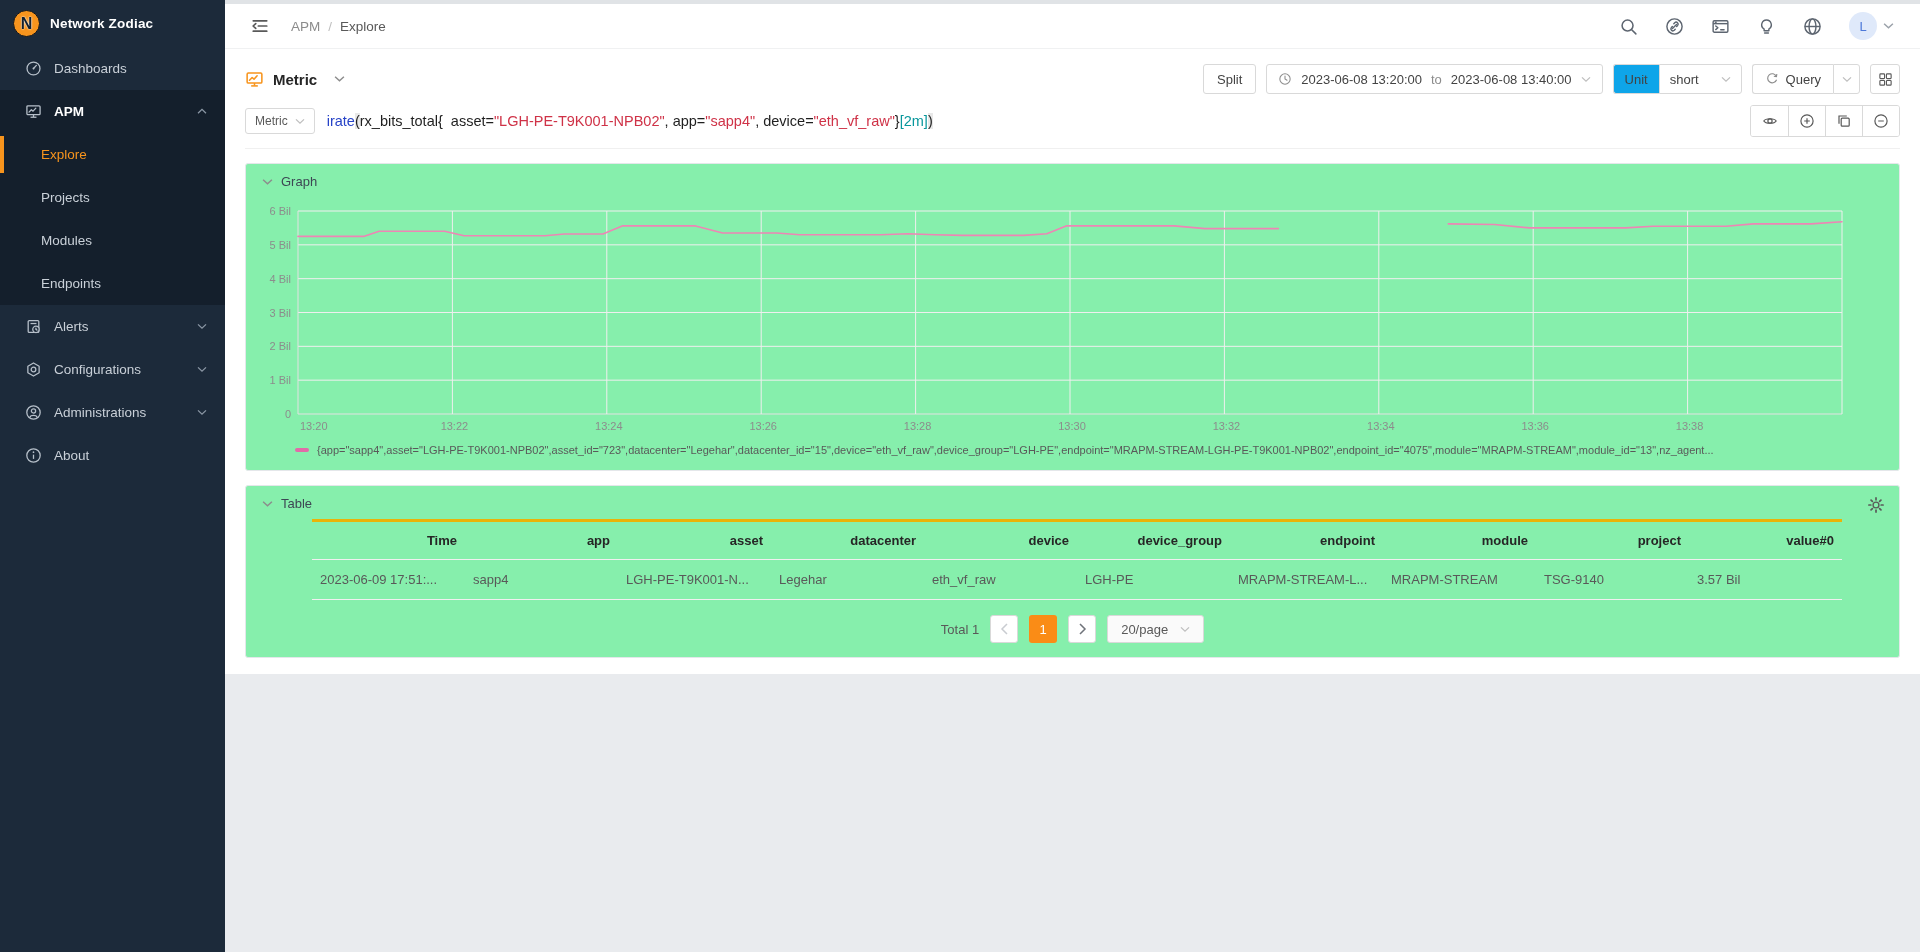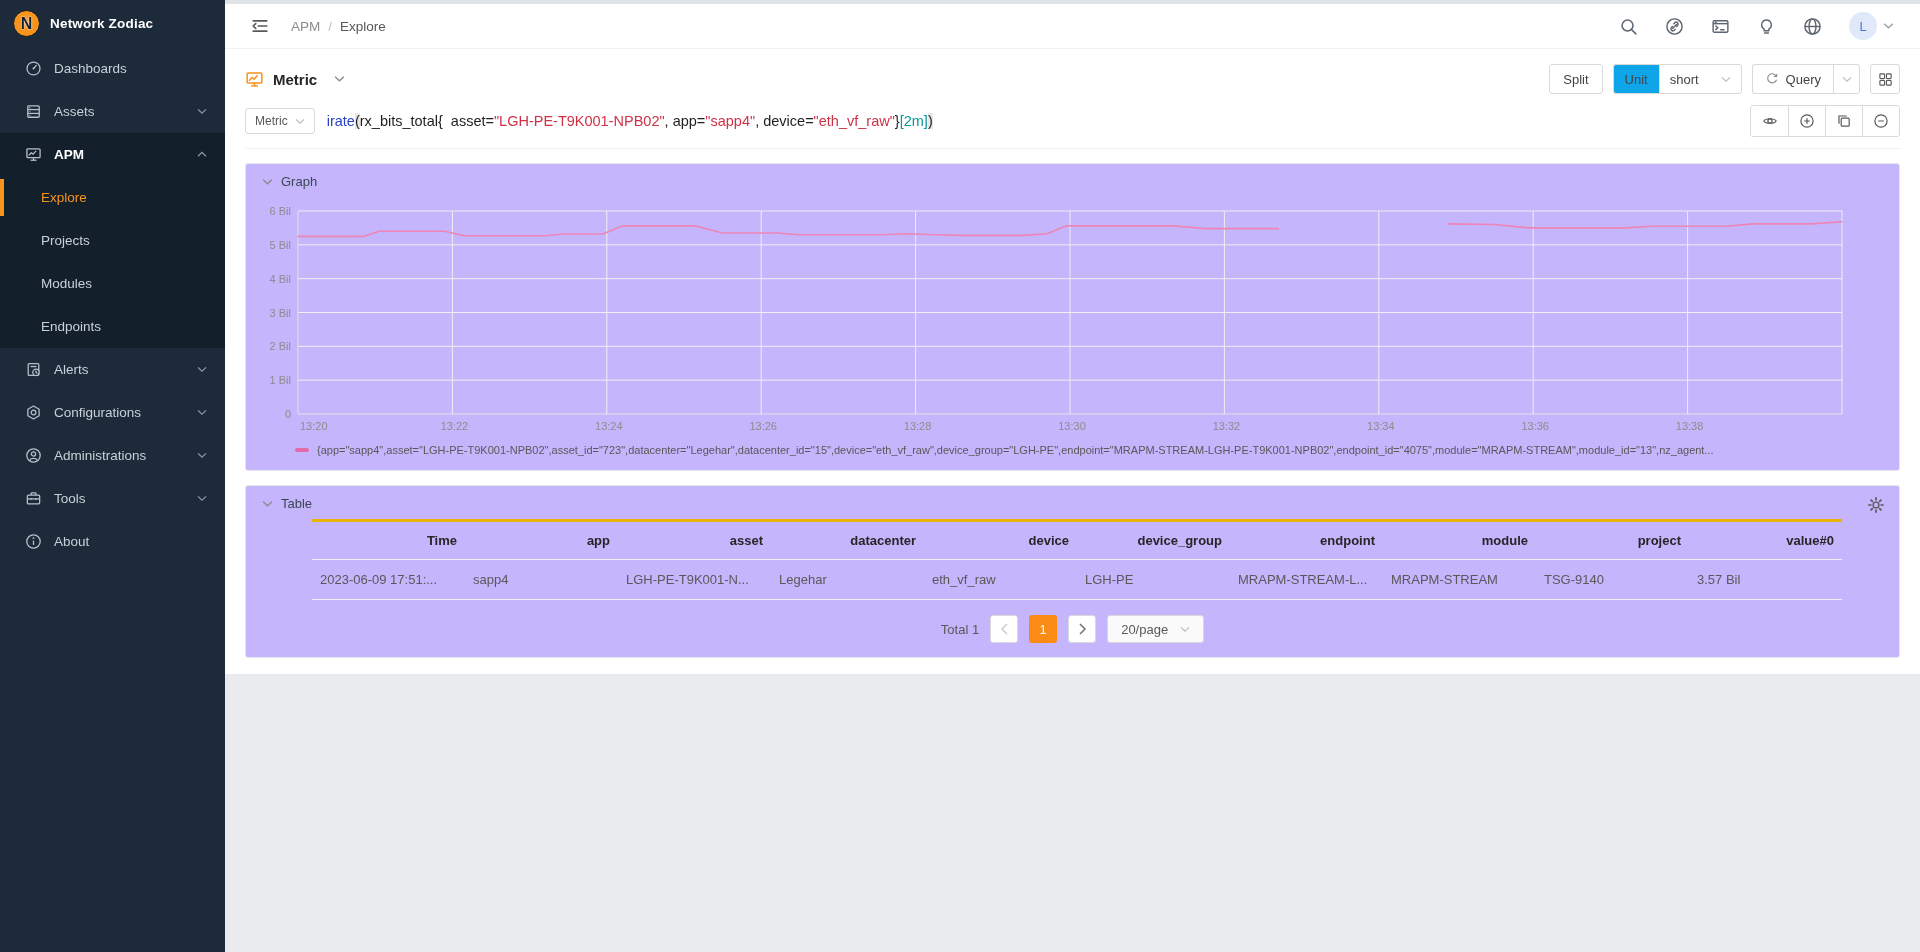--- a/index.html
+++ b/index.html
@@ -76,21 +76,21 @@
   .q-paren { background:#e8e8e8; color:#1f1f1f; }
   .q-str { color:#cf3247; }
   .q-dur { color:#08979c; }
   .q-plain { color:#1f1f1f; }
   .icon-group { display:flex; border:1px solid #d9d9d9; border-radius:3px; overflow:hidden; flex-shrink:0; }
   .icon-cell { width:37px; height:30px; display:flex; align-items:center; justify-content:center; background:#fff; cursor:pointer; border-left:1px solid #d9d9d9; }
   .icon-cell:first-child { border-left:none; }
   .icon-cell svg { width:16px; height:16px; color:#595959; }
 
   
-  .card { border:1px solid #e4e7ea; border-radius:3px; margin-top:14px; padding:10px 16px 14px 16px; position:relative; background:#c4b5fd; }
+  .card { border:1px solid #e4e7ea; border-radius:3px; margin-top:14px; padding:10px 16px 14px 16px; position:relative; background:#86efac; }
   .card-head { display:flex; align-items:center; gap:8px; font-size:13px; color:#3d4754; }
   .sec-chev { width:11px; height:8px; color:#8c8c8c; cursor:pointer; }
   .gear-btn { position:absolute; right:14px; top:10px; width:18px; height:18px; color:#595959; cursor:pointer; }
 
   
   .chart-wrap { margin-top:8px; }
   .legend-row { margin:3px 0 0 33px; display:flex; align-items:center; gap:8px; font-size:11px; color:#595959;
     white-space:nowrap; overflow:hidden; cursor:pointer; }
   .legend-swatch { width:14px; height:4px; border-radius:2px; flex-shrink:0; }
 
@@ -118,34 +118,20 @@
 
   <div class="menu-item">
     <svg class="menu-icon" viewBox="0 0 16 16" fill="none" stroke="currentColor" stroke-width="1.2">
       <circle cx="8" cy="8" r="6.1"></circle>
         <path d="M8 8 L10.7 5.1" stroke-linecap="round"></path>
         <circle cx="8" cy="8" r="0.9" fill="currentColor" stroke="none"></circle>
     </svg>
     <span class="mi-label">Dashboards</span>
   </div>
 
-  <div class="menu-item">
-    <svg class="menu-icon" viewBox="0 0 16 16" fill="none" stroke="currentColor" stroke-width="1.2">
-      <rect x="2.6" y="2.6" width="10.8" height="10.8" rx="1"></rect>
-      <line x1="2.6" y1="6.2" x2="13.4" y2="6.2"></line>
-        <line x1="2.6" y1="9.8" x2="13.4" y2="9.8"></line>
-      <circle cx="4.6" cy="4.4" r="0.55" fill="currentColor" stroke="none"></circle>
-        <circle cx="4.6" cy="8" r="0.55" fill="currentColor" stroke="none"></circle>
-        <circle cx="4.6" cy="11.6" r="0.55" fill="currentColor" stroke="none"></circle>
-    </svg>
-    <span class="mi-label">Assets</span>
-    <svg class="chev" width="10" height="7" viewBox="0 0 10 7" fill="none" stroke="currentColor" stroke-width="1.3">
-        <path d="M1 1.4 L5 5.2 L9 1.4"></path>
-      </svg>
-  </div>
 
   <div class="submenu-block">
     <div class="menu-item">
       <svg class="menu-icon" viewBox="0 0 16 16" fill="none" stroke="currentColor" stroke-width="1.2">
         <rect x="1.8" y="2.6" width="12.4" height="8.4" rx="1"></rect>
         <path d="M3.8 8.6 L6 6.3 L7.6 7.7 L10.2 4.8" stroke-linecap="round" stroke-linejoin="round"></path>
         <line x1="8" y1="11" x2="8" y2="13.2"></line>
           <line x1="5.2" y1="13.4" x2="10.8" y2="13.4"></line>
       </svg>
       <span class="mi-label" style="color:#fff;font-weight:bold;">APM</span>
@@ -197,33 +183,20 @@
       <circle cx="8" cy="8" r="6.3"></circle>
         <circle cx="8" cy="6.5" r="2"></circle>
         <path d="M4.5 12.5 c.9-2.3 6.1-2.3 7 0" stroke-linecap="round"></path>
     </svg>
     <span class="mi-label">Administrations</span>
     <svg class="chev" width="10" height="7" viewBox="0 0 10 7" fill="none" stroke="currentColor" stroke-width="1.3">
         <path d="M1 1.4 L5 5.2 L9 1.4"></path>
       </svg>
   </div>
 
-  <div class="menu-item">
-    <svg class="menu-icon" viewBox="0 0 16 16" fill="none" stroke="currentColor" stroke-width="1.2">
-      <rect x="2.2" y="4.8" width="11.6" height="8.2" rx="1"></rect>
-      <path d="M5.8 4.8 V3.2 a.6 .6 0 0 1 .6 -.6 h3.2 a.6 .6 0 0 1 .6 .6 V4.8"></path>
-      <line x1="2.2" y1="8.4" x2="13.4" y2="8.4"></line>
-        <line x1="5.6" y1="7.6" x2="5.6" y2="9.2"></line>
-        <line x1="10.4" y1="7.6" x2="10.4" y2="9.2"></line>
-    </svg>
-    <span class="mi-label">Tools</span>
-    <svg class="chev" width="10" height="7" viewBox="0 0 10 7" fill="none" stroke="currentColor" stroke-width="1.3">
-        <path d="M1 1.4 L5 5.2 L9 1.4"></path>
-      </svg>
-  </div>
 
   <div class="menu-item">
     <svg class="menu-icon" viewBox="0 0 16 16" fill="none" stroke="currentColor" stroke-width="1.2">
       <circle cx="8" cy="8" r="6.3"></circle>
         <line x1="8" y1="7.2" x2="8" y2="11.2"></line>
         <circle cx="8" cy="4.9" r="0.8" fill="currentColor" stroke="none"></circle>
     </svg>
     <span class="mi-label">About</span>
   </div>
 </div>
@@ -288,20 +261,32 @@
           <line x1="8" y1="11" x2="8" y2="13.2"></line>
             <line x1="5.2" y1="13.4" x2="10.8" y2="13.4"></line>
         </svg>
         <span class="metric-title">Metric</span>
         <svg class="title-chev" viewBox="0 0 10 7" fill="none" stroke="currentColor" stroke-width="1.3">
             <path d="M1 1.4 L5 5.2 L9 1.4"></path>
           </svg>
       </div>
       <div class="toolbar-right">
         <button class="btn">Split</button>
+        <div class="time-ctl">
+          <svg class="sm-icon" viewBox="0 0 16 16" fill="none" stroke="currentColor" stroke-width="1.2">
+            <circle cx="8" cy="8" r="5.9"></circle>
+              <path d="M8 4.6 V8 l2.3 1.4" stroke-linecap="round"></path>
+          </svg>
+          <span>2023-06-08 13:20:00</span>
+          <span class="to-word">to</span>
+          <span>2023-06-08 13:40:00</span>
+          <svg class="chev-icon" viewBox="0 0 10 7" fill="none" stroke="currentColor" stroke-width="1.3">
+              <path d="M1 1.4 L5 5.2 L9 1.4"></path>
+            </svg>
+        </div>
         <div class="unit-group">
           <div class="unit-addon">Unit</div>
           <div class="unit-select">
             <span>short</span>
             <svg class="chev-icon" viewBox="0 0 10 7" fill="none" stroke="currentColor" stroke-width="1.3">
                 <path d="M1 1.4 L5 5.2 L9 1.4"></path>
               </svg>
           </div>
         </div>
         <div class="query-group">

